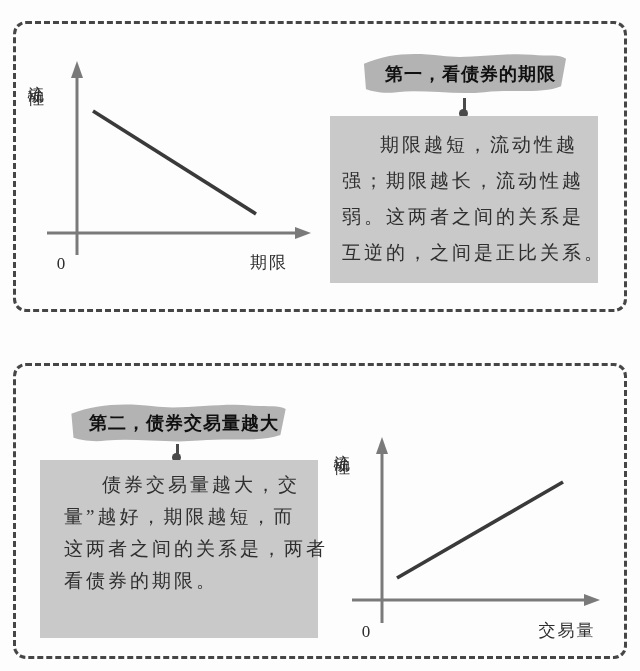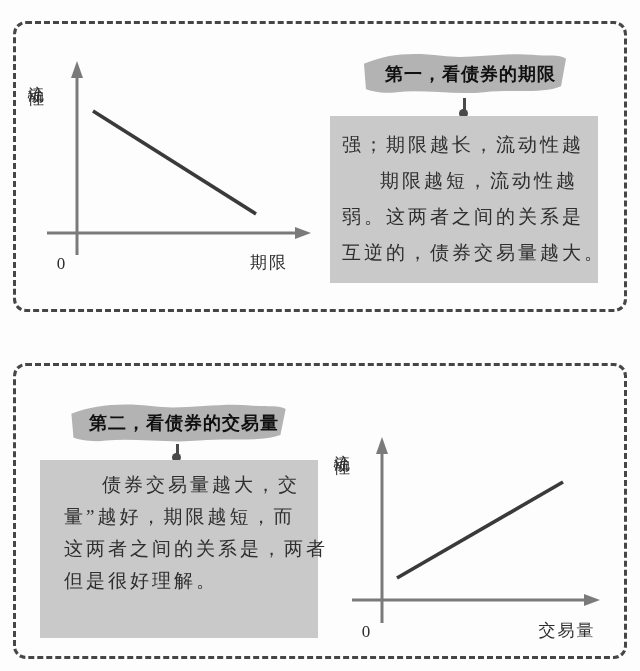--- a/index.html
+++ b/index.html
@@ -64,43 +64,43 @@
     <svg viewBox="0 0 216 54" preserveAspectRatio="none">
       <path fill="#b3b3b3" d="M 7,17 C 30,7 55,5 85,9 C 112,13 148,5 176,8 C 192,10 203,7 210,12 L 205,40 C 186,48 158,43 128,46 C 98,49 66,43 40,46 C 26,48 15,45 9,43 Z"></path>
     </svg>
     <span class="banner-text">第一，看债券的期限</span>
   </div>
 
   <div class="connector" style="left:463px;top:98px;height:16px;"></div>
   <div class="connector-dot" style="left:459px;top:109px;"></div>
 
   <div class="note-box note-box1">
+    <div class="note-line indent">期限越短，流动性越</div>
     <div class="note-line">强；期限越长，流动性越</div>
-    <div class="note-line indent">期限越短，流动性越</div>
     <div class="note-line">弱。这两者之间的关系是</div>
-    <div class="note-line">互逆的，债券交易量越大。</div>
+    <div class="note-line">互逆的，之间是正比关系。</div>
   </div>
 
   <div class="panel panel2"></div>
 
   <div class="ribbon-banner" style="left:64px;top:398px;width:228px;height:50px;">
     <svg viewBox="0 0 216 54" preserveAspectRatio="none">
       <path fill="#b3b3b3" d="M 7,17 C 30,7 55,5 85,9 C 112,13 148,5 176,8 C 192,10 203,7 210,12 L 205,40 C 186,48 158,43 128,46 C 98,49 66,43 40,46 C 26,48 15,45 9,43 Z"></path>
     </svg>
-    <span class="banner-text">第二，看债券的交易量</span>
+    <span class="banner-text">第二，债券交易量越大</span>
   </div>
 
   <div class="connector" style="left:176px;top:444px;height:14px;"></div>
   <div class="connector-dot" style="left:172px;top:453px;"></div>
 
   <div class="note-box note-box2">
     <div class="note-line indent">债券交易量越大，交</div>
     <div class="note-line">量”越好，期限越短，而</div>
     <div class="note-line">这两者之间的关系是，两者</div>
-    <div class="note-line">但是很好理解。</div>
+    <div class="note-line">看债券的期限。</div>
   </div>
 
   <div class="v-label" style="left:334px;top:441px;">流动性</div>
 
   <svg class="chart-svg" style="left:340px;top:423px;" width="290" height="232" viewBox="0 0 290 232">
     <line class="axis" x1="42" y1="30" x2="42" y2="200"></line>
     <polygon class="arrowhead" points="42,14 36,31 48,31"></polygon>
     <line class="axis" x1="12" y1="177" x2="245" y2="177"></line>
     <polygon class="arrowhead" points="260,177 244,171 244,183"></polygon>
     <line class="data-line" x1="57" y1="155" x2="223" y2="59"></line>

